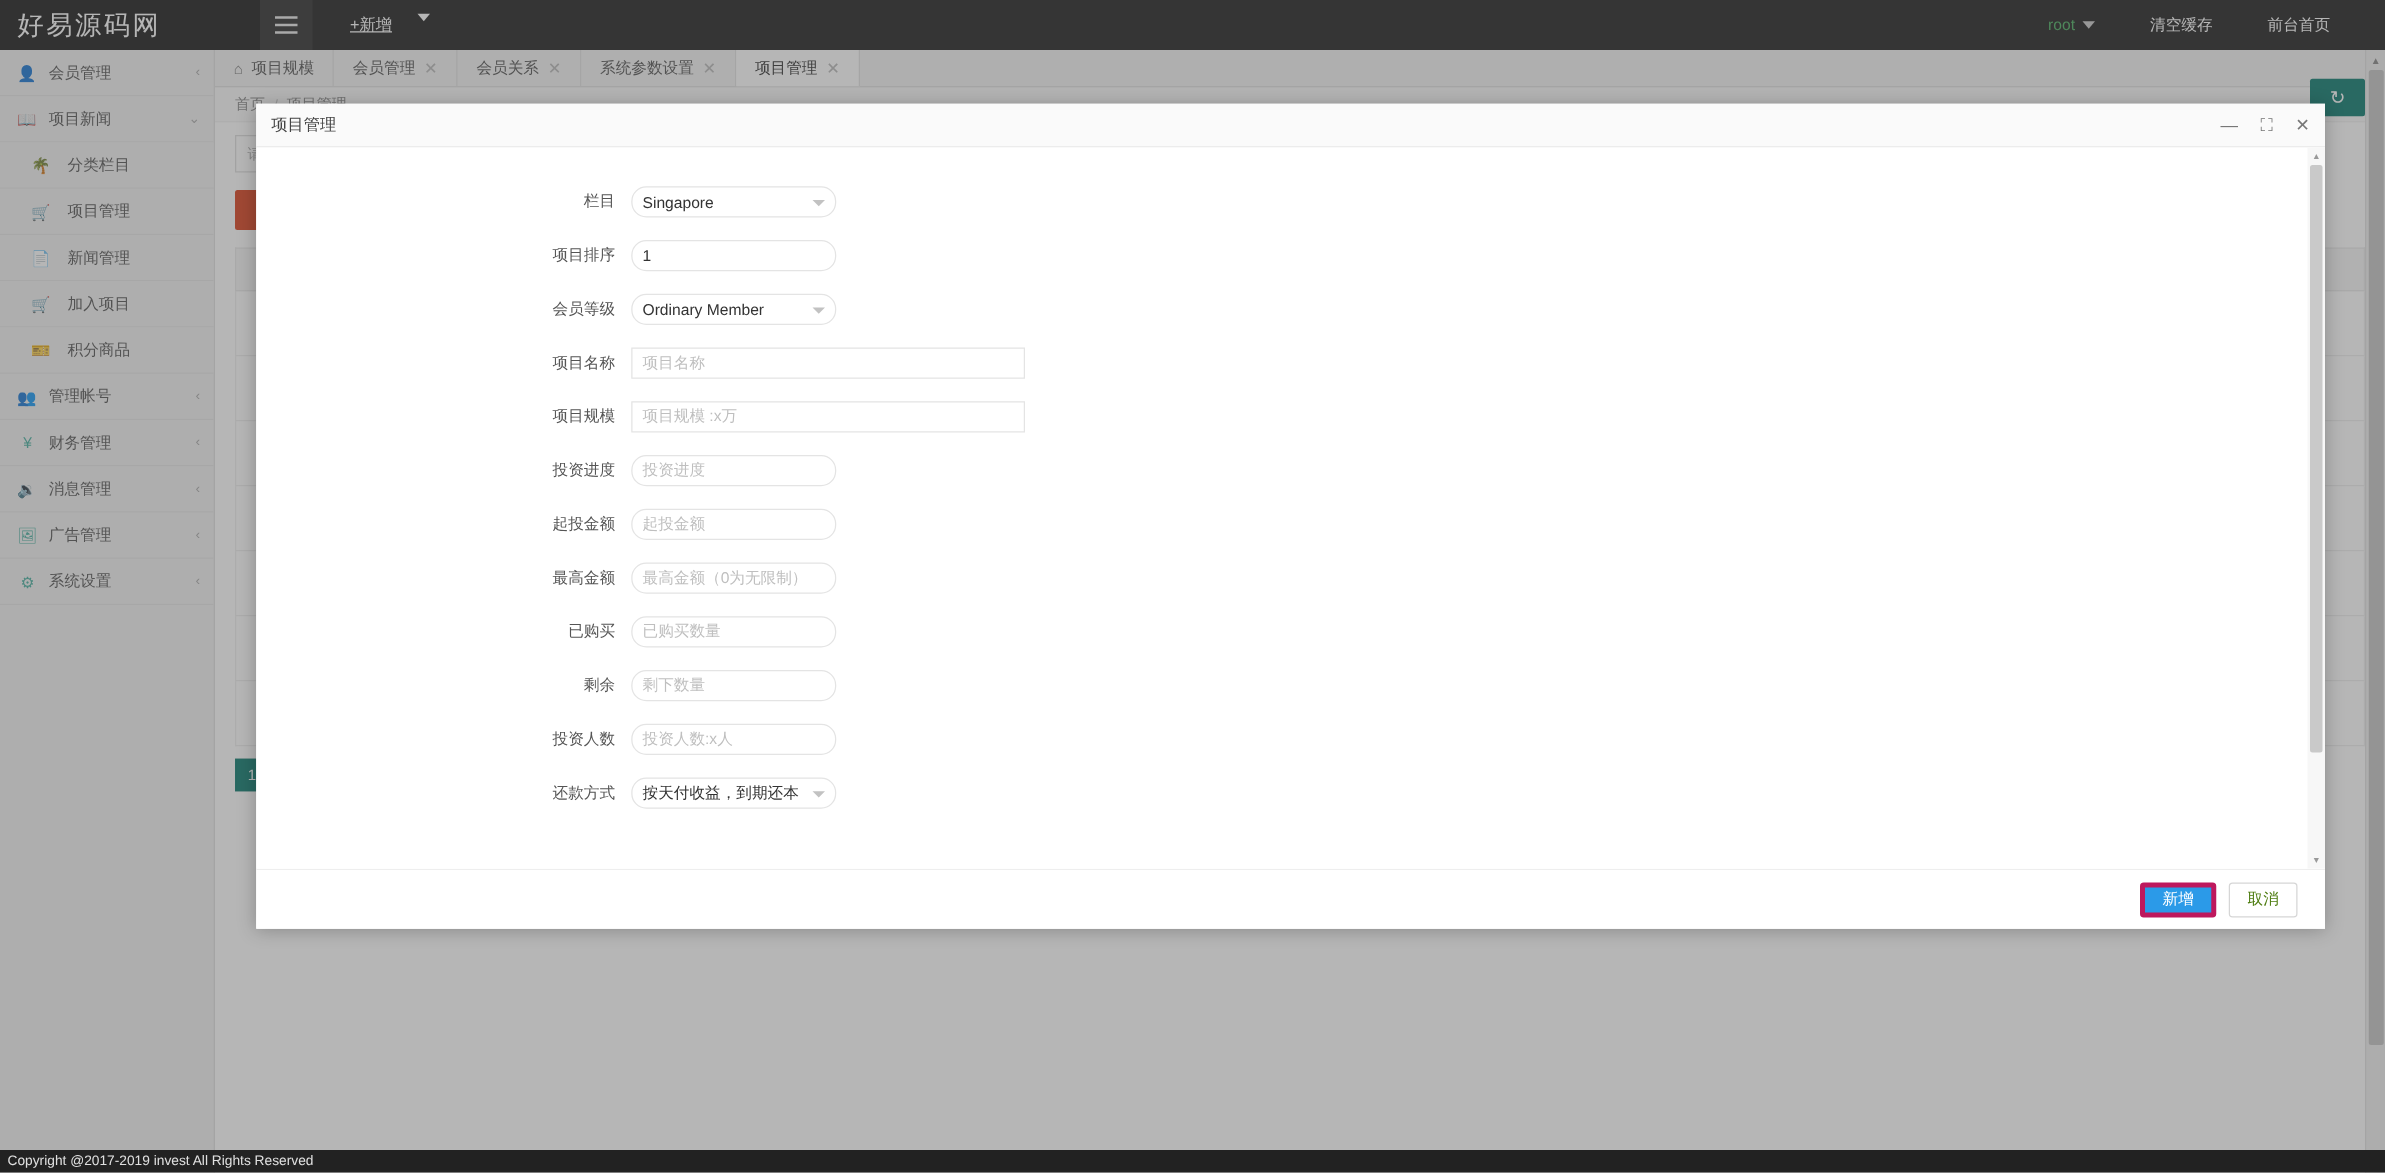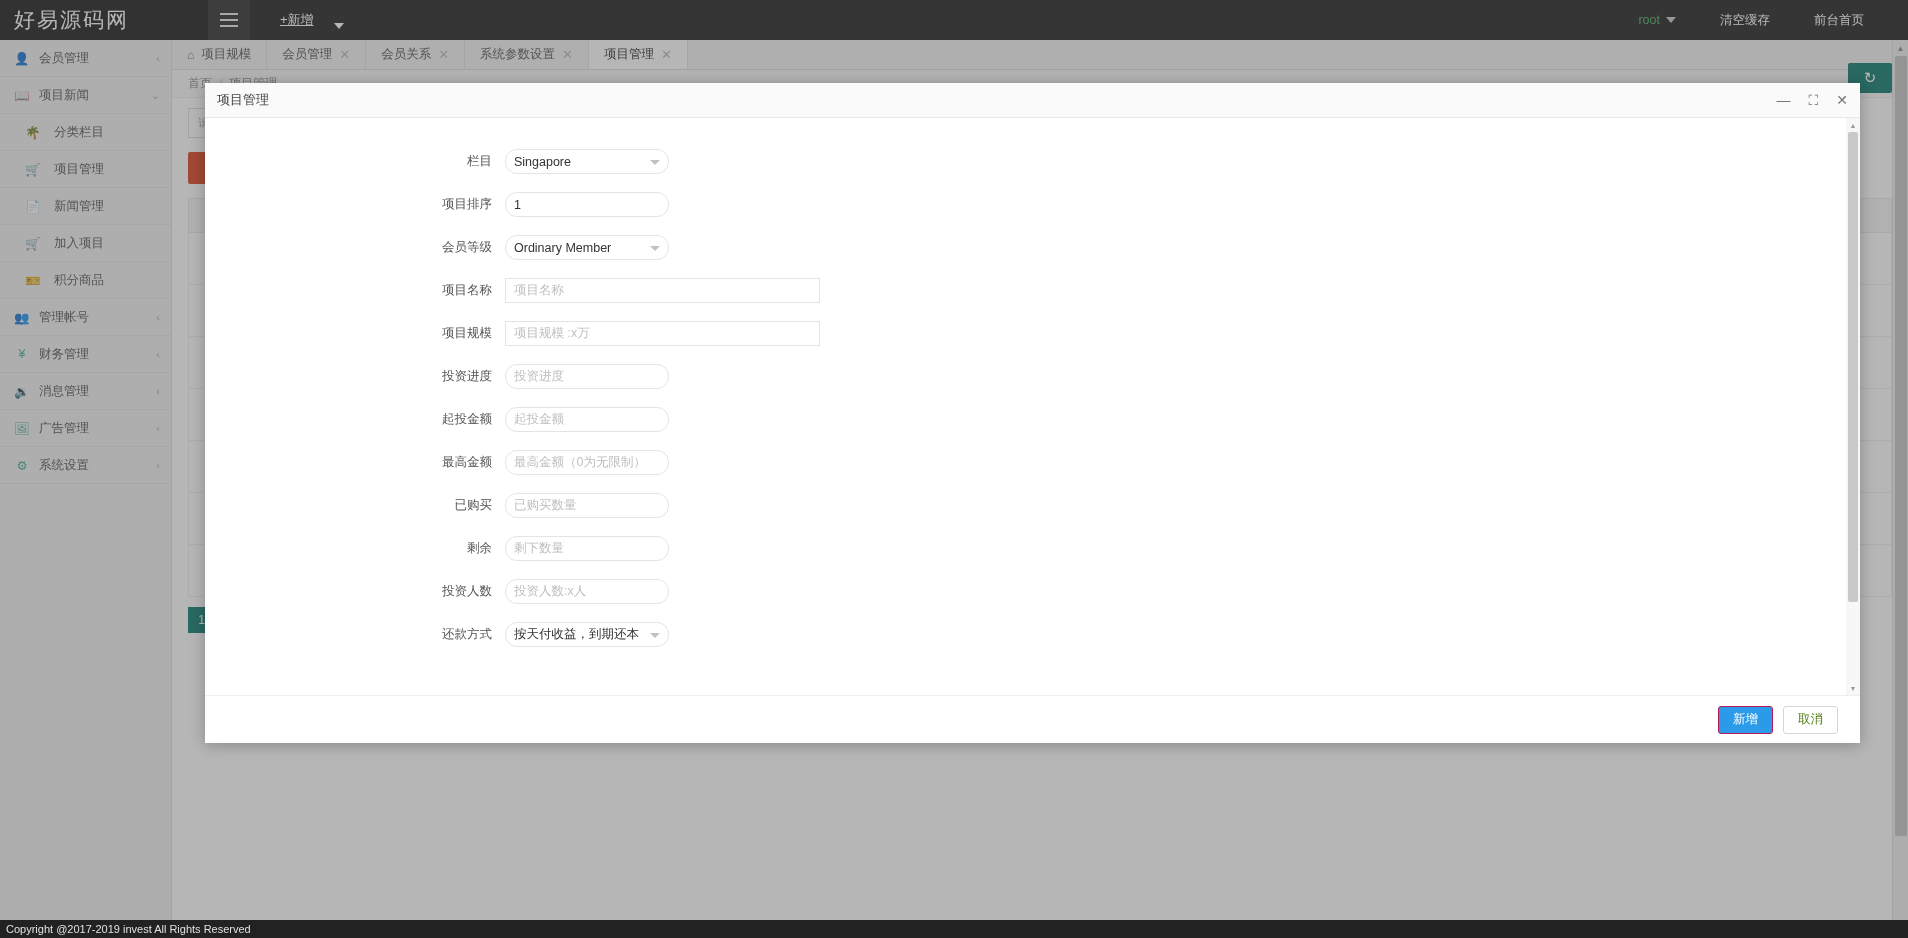--- a/index.html
+++ b/index.html
@@ -27,21 +27,21 @@
   }
   .hamburger {
     width: 42px; height: 40px;
     display: flex; flex-direction: column;
     align-items: center; justify-content: center;
     background: #303030; cursor: pointer; gap: 4px;
   }
   .hamburger i { display: block; width: 18px; height: 2px; background: #e8e8e8; }
   .addnew {
     margin-left: 30px; color: #ffffff; font-size: 13px;
-    display: flex; align-items: flex-end; gap: 20px; cursor: pointer; text-decoration: underline;
+    display: flex; align-items: flex-start; gap: 20px; cursor: pointer; text-decoration: underline;
   }
   .caret-down {
     width: 0; height: 0;
     border-left: 5px solid transparent; border-right: 5px solid transparent;
     border-top: 6px solid #ffffff;
   }
   .topbar-right {
     margin-left: auto; display: flex; align-items: center;
     height: 52px; padding-right: 22px; gap: 0px;
   }
@@ -231,21 +231,21 @@
   .modal-foot {
     height: 48px; border-top: 1px solid #eee;
     display: flex; align-items: center; justify-content: flex-end;
     padding-right: 22px; gap: 10px; background: #fff;
   }
   .btn {
     min-width: 52px; height: 28px; padding: 0 14px; font-size: 12.5px;
     display: flex; align-items: center; justify-content: center;
     border-radius: 3px; cursor: pointer;
   }
-  .btn-primary { background: #2b9ae8; color: #fff; border: 1px solid #be185d; }
+  .btn-primary { background: #2b9ae8; color: #fff; border: 4px solid #be185d; }
   .btn-default { background: #fff; color: #4d7c0f; border: 1px solid #d6d6d6; }
 
   
   .footer {
     position: absolute; left: 0; bottom: 0;
     width: 1908px; height: 18px; background: #222;
     color: #e0e0e0; font-size: 11px;
     display: flex; align-items: center; padding-left: 6px;
     z-index: 60;
   }

